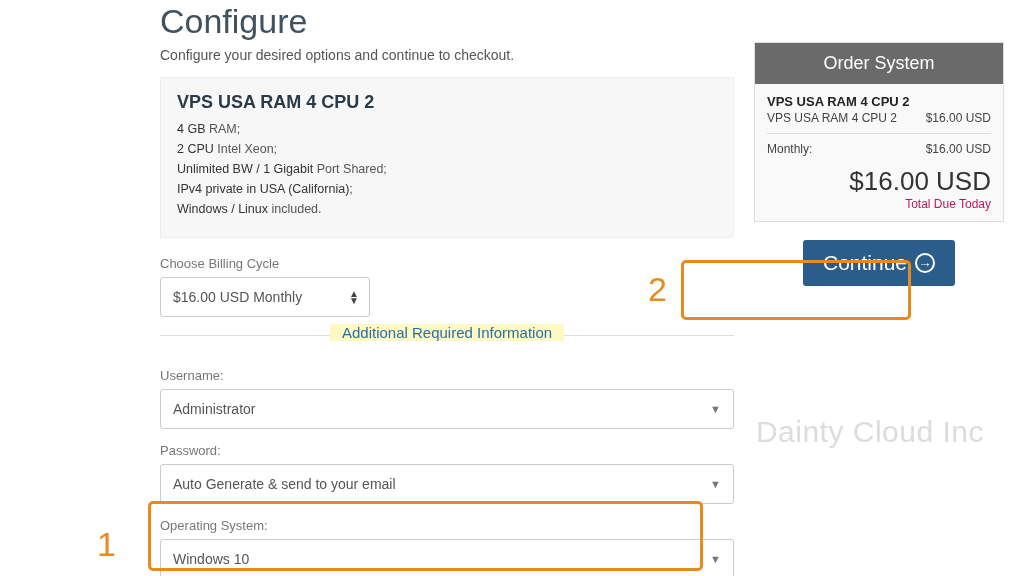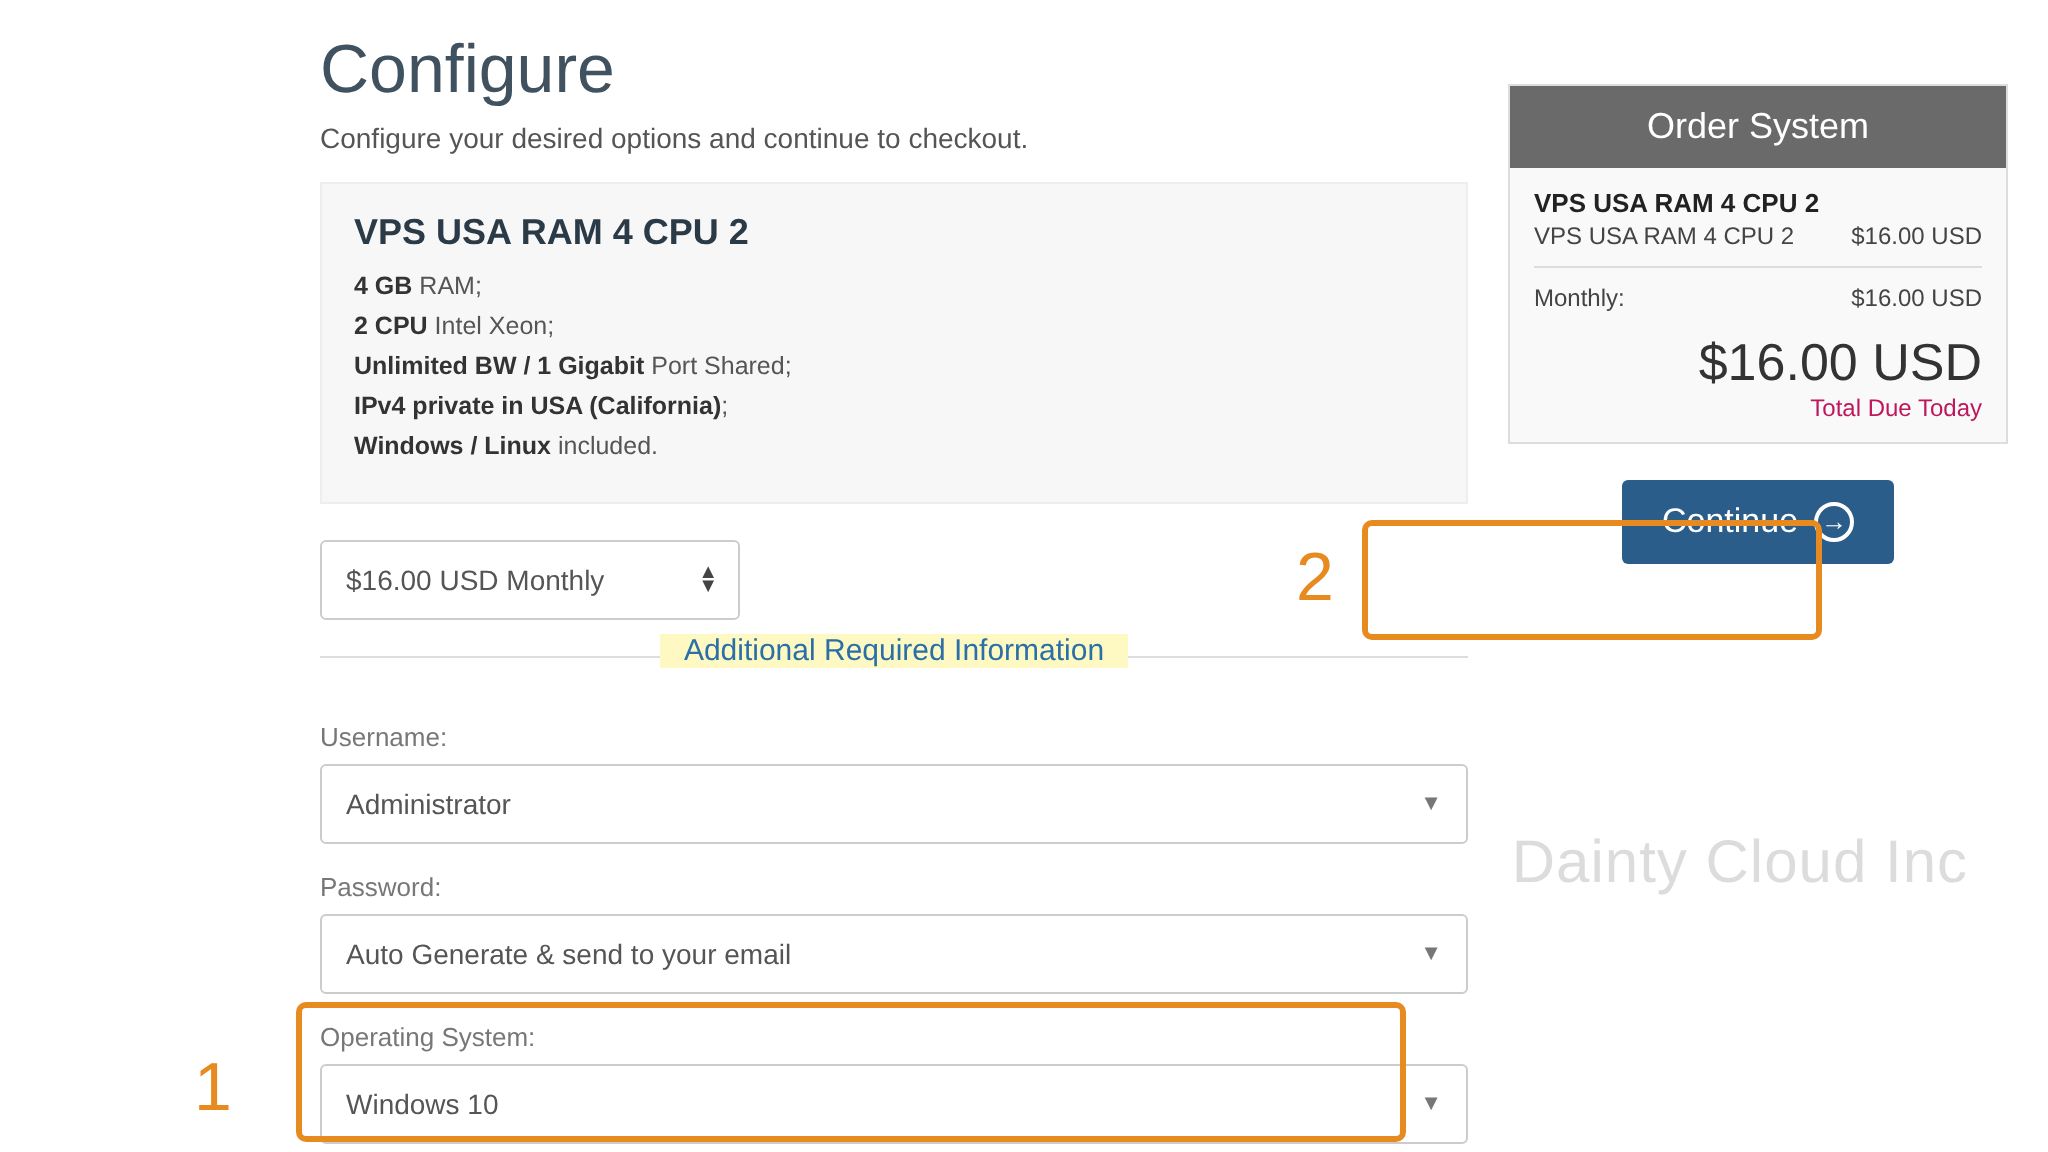--- a/index.html
+++ b/index.html
@@ -21,21 +21,21 @@
       padding-left: 150px;
     }
     .side-column {
       width: 260px;
       padding-right: 10px;
     }
     h1.page-title {
       font-size: 34px;
       font-weight: 400;
       color: #405160;
-      margin-top: 16px;
+      margin-top: 2px;
       margin-bottom: 6px;
     }
     .subtitle {
       font-size: 14px;
       color: #555;
       margin-bottom: 14px;
     }
     .product-box {
       background: #f7f7f7;
       border: 1px solid #eee;
@@ -46,21 +46,21 @@
       font-size: 18px;
       font-weight: 700;
       color: #2a3a47;
       margin-bottom: 6px;
     }
     .spec-line {
       font-size: 12.5px;
       color: #555;
       line-height: 1.6;
     }
-    .spec-line b { color: #333; font-weight: 700; }
+    .spec-line b { color: #333; font-weight: 400; }
     .field-label {
       font-size: 13px;
       color: #777;
       margin-bottom: 6px;
     }
     .select-wrap {
       position: relative;
       background: #fff;
       border: 1px solid #ccc;
       border-radius: 3px;
@@ -164,21 +164,21 @@
       display: flex;
       justify-content: center;
       padding: 18px 0;
       position: relative;
     }
     .continue-btn {
       background: #2b5d8b;
       color: #fff;
       border: none;
       padding: 11px 20px;
-      font-size: 17px;
+      font-size: 21px;
       border-radius: 3px;
       cursor: pointer;
       display: inline-flex;
       align-items: center;
       gap: 8px;
     }
     .continue-btn .arrow-icon {
       display: inline-block;
       width: 20px;
       height: 20px;
@@ -231,20 +231,21 @@
     <div class="product-box">
       <div class="product-title">VPS USA RAM 4 CPU 2</div>
       <div class="spec-line"><b>4 GB</b><span> RAM;</span></div>
       <div class="spec-line"><b>2 CPU</b><span> Intel Xeon;</span></div>
       <div class="spec-line"><b>Unlimited BW / 1 Gigabit</b><span> Port Shared;</span></div>
       <div class="spec-line"><b>IPv4 private in USA (California)</b><span>;</span></div>
       <div class="spec-line"><b>Windows / Linux</b><span> included.</span></div>
     </div>
 
     <div class="form-group">
+      <div class="field-label">Choose Billing Cycle</div>
       <div class="select-wrap short">
         <span>$16.00 USD Monthly</span>
         <span class="chevrons">▲<br>▼</span>
       </div>
     </div>
 
     <div class="section-divider-wrap">
       <div class="section-divider-line"></div>
       <span class="section-divider-title">Additional Required Information</span>
     </div>

